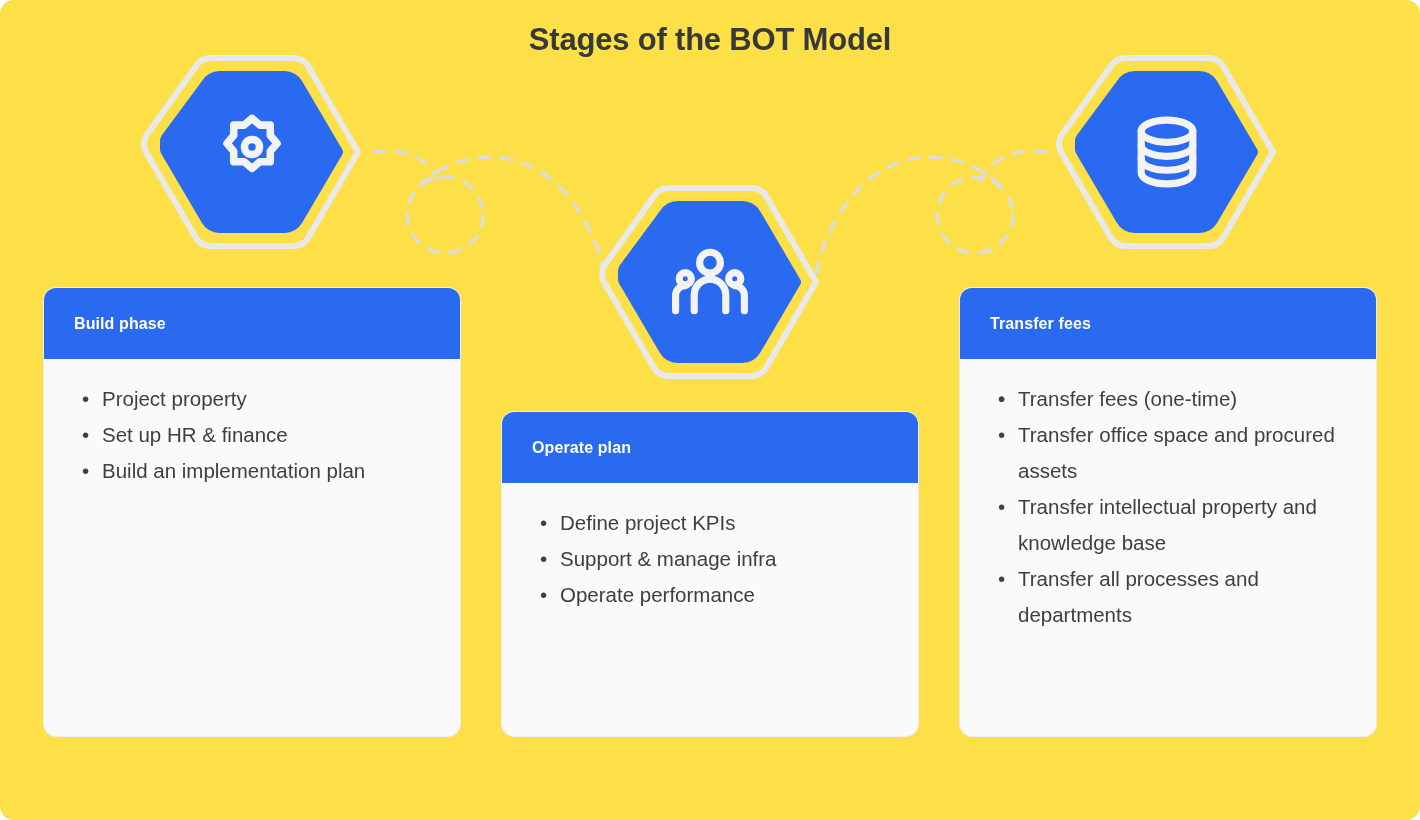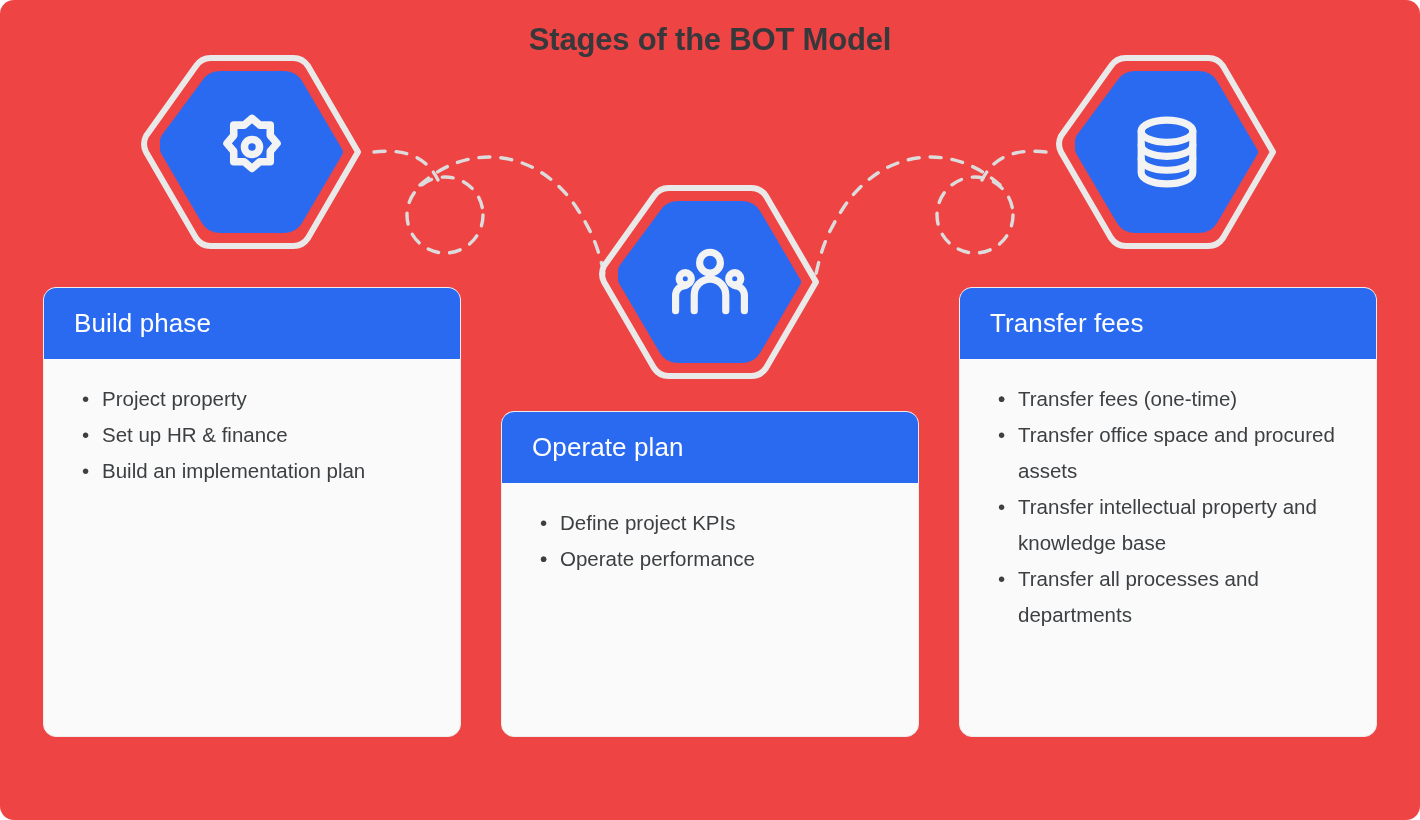--- a/index.html
+++ b/index.html
@@ -10,21 +10,21 @@
   body {
     width: 1420px;
     height: 820px;
     overflow: hidden;
     font-family: "Liberation Sans", sans-serif;
   }
   #canvas {
     position: relative;
     width: 1420px;
     height: 820px;
-    background: #ef4444;
+    background: #fde047;
     border-radius: 14px;
     overflow: hidden;
   }
 
   
   #page-title {
     position: absolute;
     top: 22px;
     left: 0;
     width: 1420px;
@@ -78,22 +78,22 @@
   .card-header {
     background: #2a6af0;
     height: 71px;
     display: flex;
     align-items: center;
     padding-left: 30px;
     box-sizing: border-box;
   }
   .card-header-title {
     color: #ffffff;
-    font-size: 26px;
-    font-weight: normal;
+    font-size: 16px;
+    font-weight: bold;
     letter-spacing: 0.1px;
   }
   .card-body {
     padding: 22px 26px 20px 26px;
   }
   ul.bullets {
     list-style: none;
     margin: 0;
     padding: 0;
   }
@@ -211,20 +211,21 @@
       <span class="card-header-title">Operate plan</span>
     </div>
     <div class="card-body">
       <ul class="bullets">
         <li>
           <span class="dot">•</span>
           <span>Define project KPIs</span>
         </li>
         <li>
           <span class="dot">•</span>
+          <span>Support &amp; manage infra</span>
         </li>
         <li>
           <span class="dot">•</span>
           <span>Operate performance</span>
         </li>
       </ul>
     </div>
   </div>
 
   <div class="card" style="left:959px; top:287px; width:418px; height:450px;">

